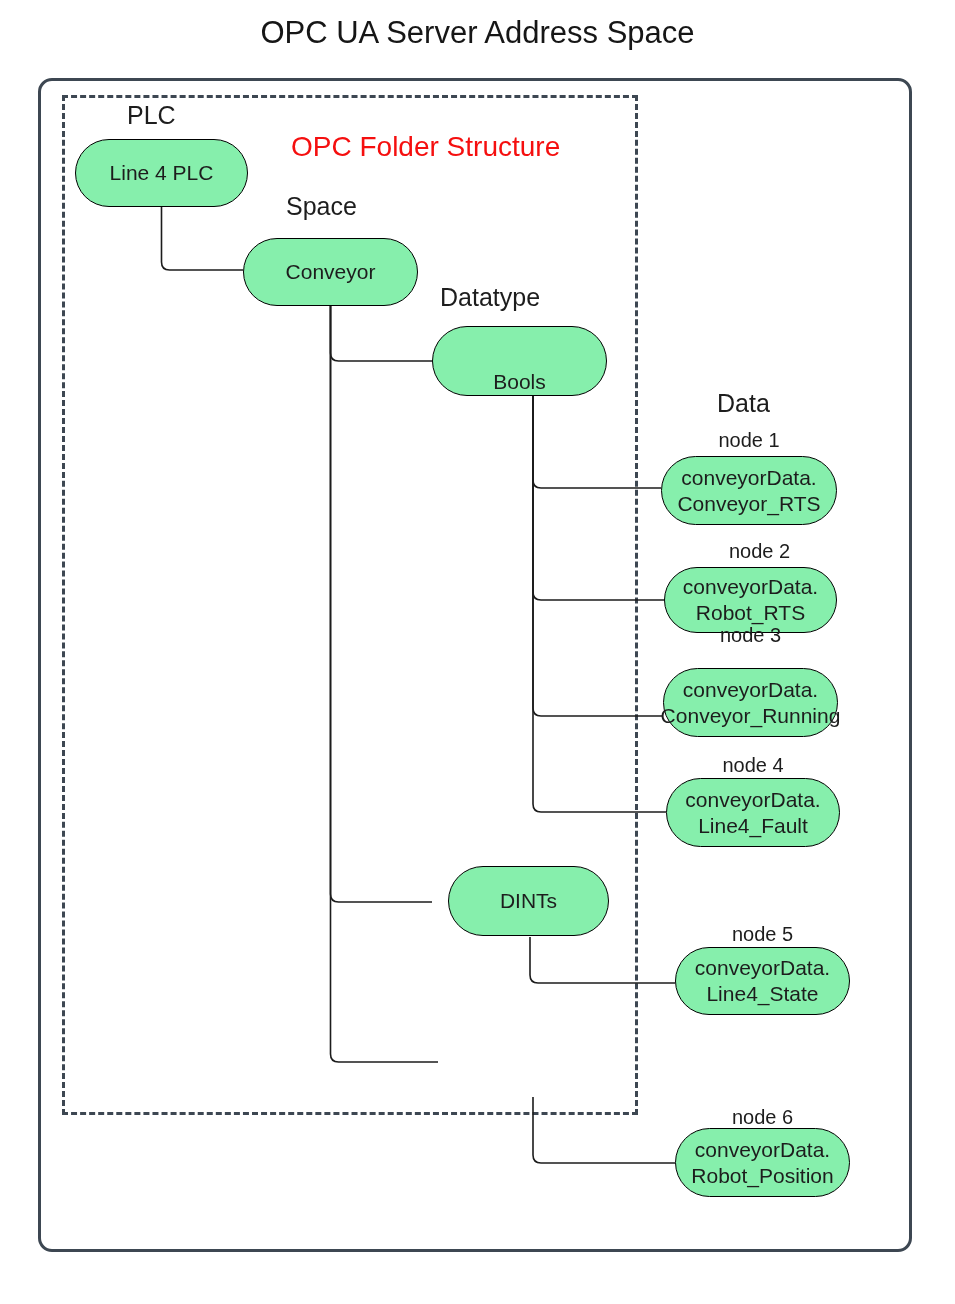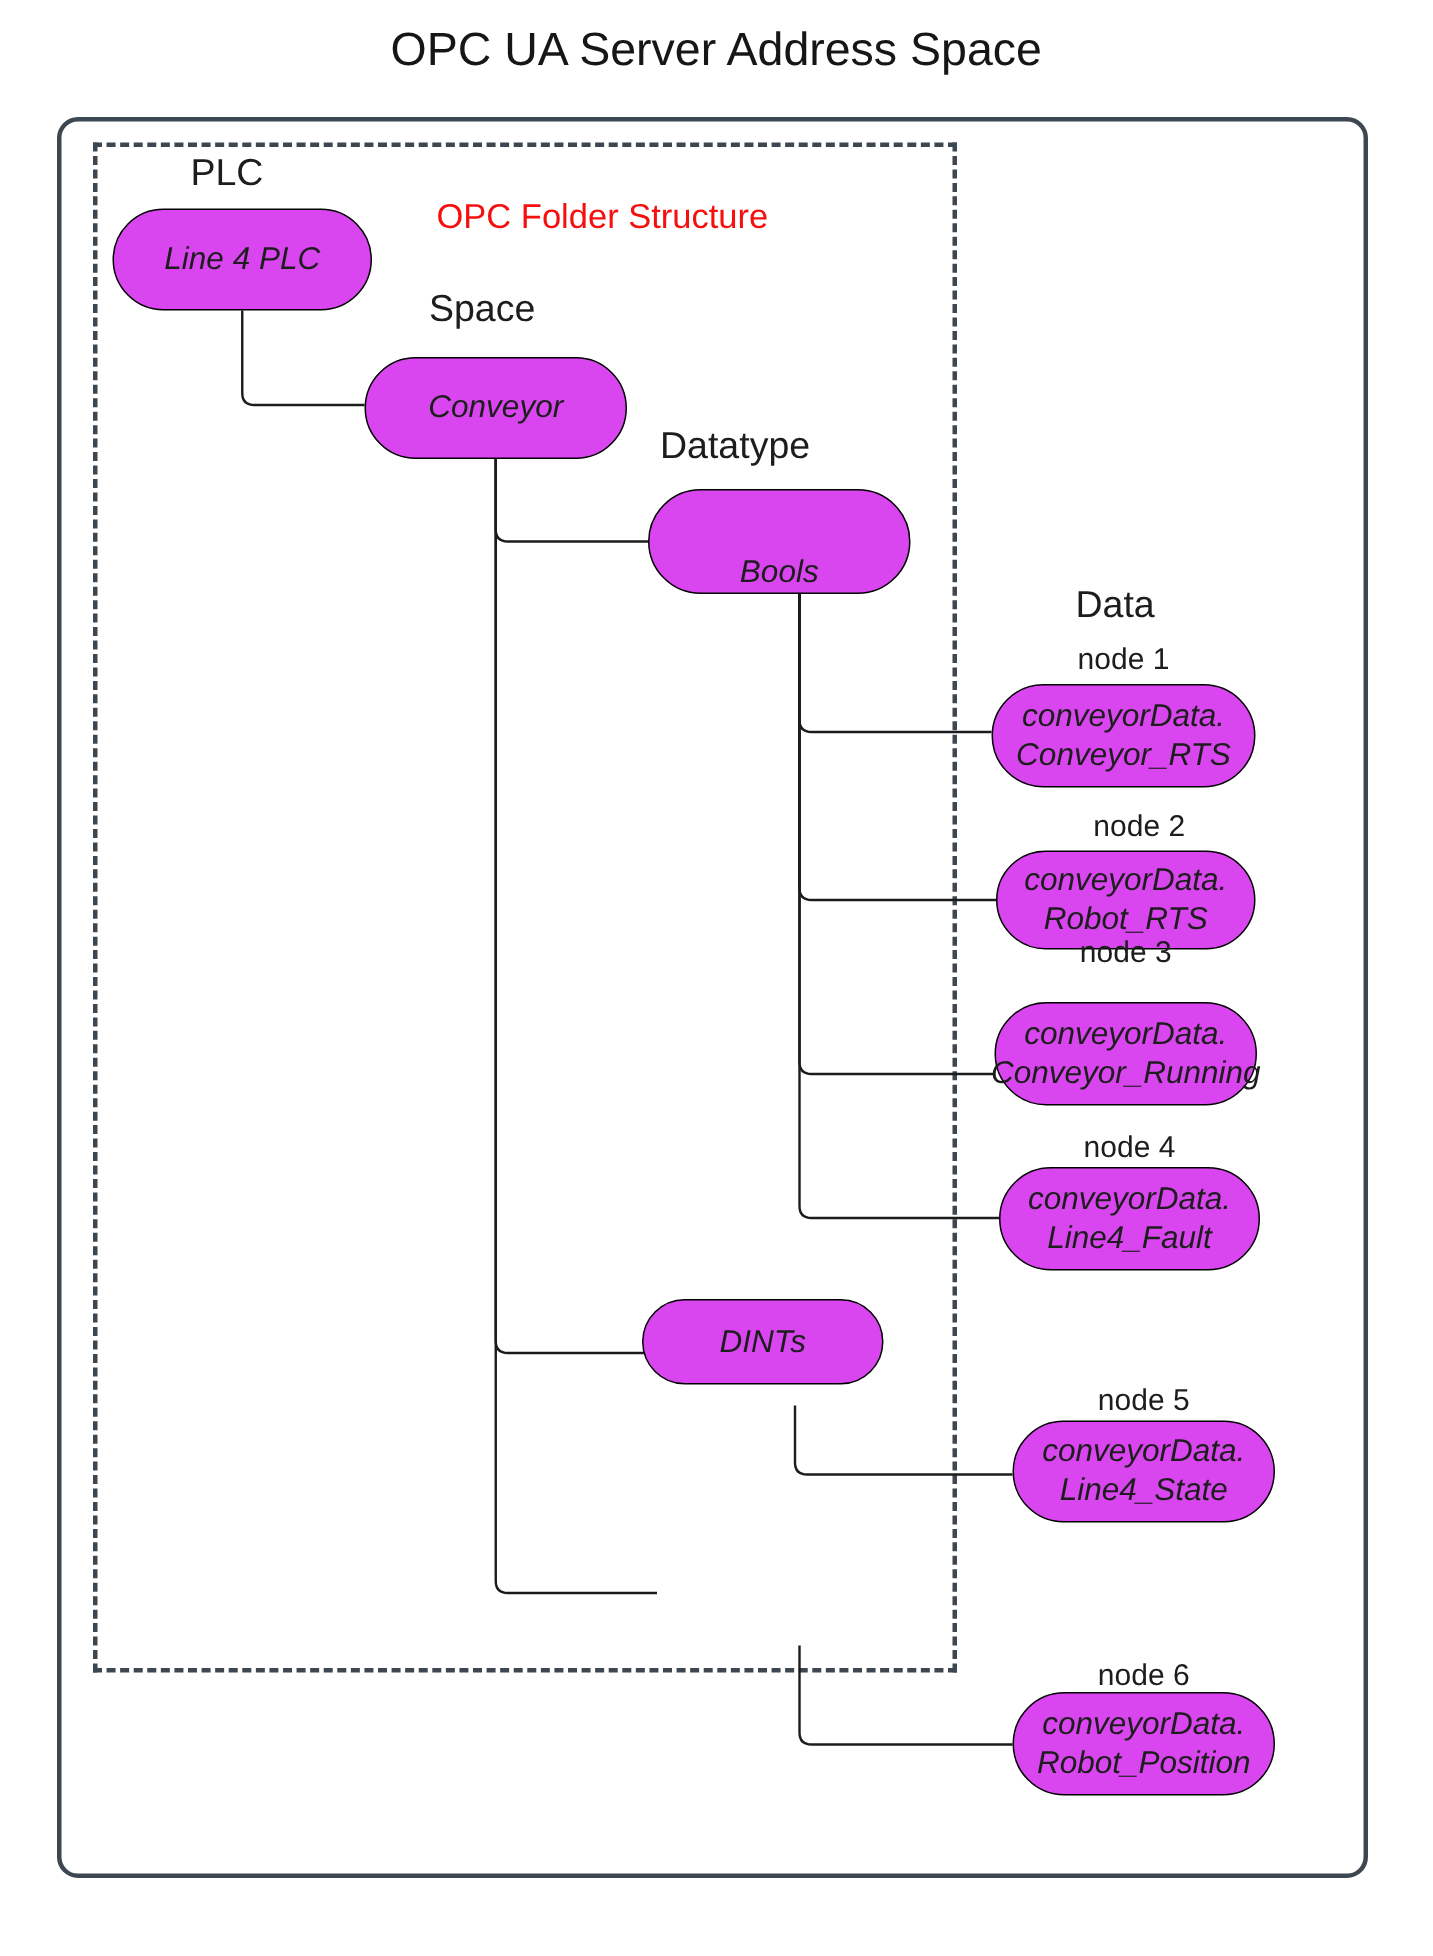--- a/index.html
+++ b/index.html
@@ -27,39 +27,38 @@
   .title{
     left:0;top:16px;width:955px;
     text-align:center;font-size:31px;line-height:1.1;color:#161616;
   }
   .col-label{font-size:25px;color:#1d1d1d;white-space:nowrap;}
   #label-plc{left:127px;top:101px;}
   #label-device{left:286px;top:192px;}
   #label-datatype{left:440px;top:283px;}
   #label-data{left:717px;top:389px;}
   .red-label{
-    left:291px;top:131px;font-size:23px;color:#f50f0f;white-space:nowrap;
+    left:291px;top:131px;font-size:28px;color:#f50f0f;white-space:nowrap;
   }
   
   .pill{
     box-sizing:border-box;
     border:1.5px solid #000000;
     border-radius:40px;
-    background:#d946ef;
+    background:#86efac;
     display:flex;flex-direction:column;
     align-items:center;justify-content:center;
     font-size:21px;line-height:1.22;color:#1d1d1d;
     white-space:nowrap;text-align:center;
     z-index:3;
-    font-style:italic;
   }
   #pill-line4plc{left:75px;top:139px;width:173px;height:68px;}
   #pill-conveyor{left:243px;top:238px;width:175px;height:68px;}
   #pill-bools{left:432px;top:326px;width:175px;height:70px;justify-content:flex-end;}
-  #pill-dints{left:428px;top:866px;width:161px;height:57px;}
+  #pill-dints{left:448px;top:866px;width:161px;height:70px;}
   #pill-floats{left:438px;top:1027px;width:164px;height:70px;}
   #pill-node1{left:661px;top:456px;width:176px;height:69px;}
   #pill-node2{left:664px;top:567px;width:173px;height:66px;}
   #pill-node3{left:663px;top:668px;width:175px;height:69px;}
   #pill-node4{left:666px;top:778px;width:174px;height:69px;}
   #pill-node5{left:675px;top:947px;width:175px;height:68px;}
   #pill-node6{left:675px;top:1128px;width:175px;height:69px;}
   
   .node-caption{
     font-size:20px;color:#1d1d1d;text-align:center;white-space:nowrap;z-index:3;

